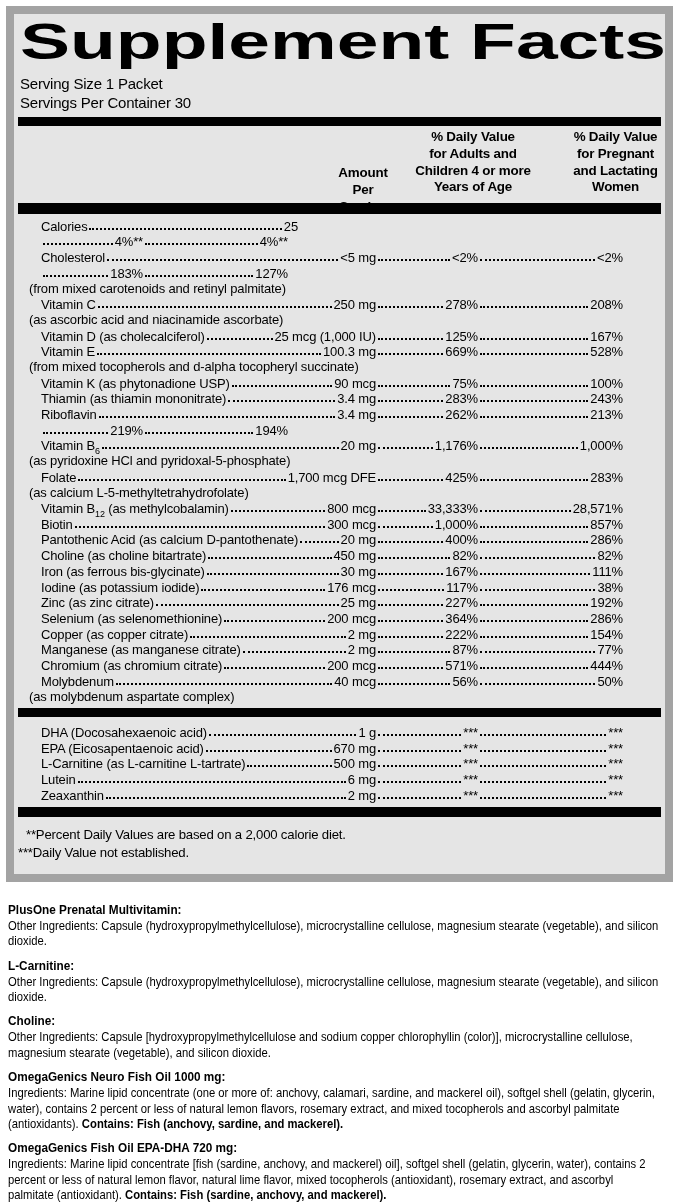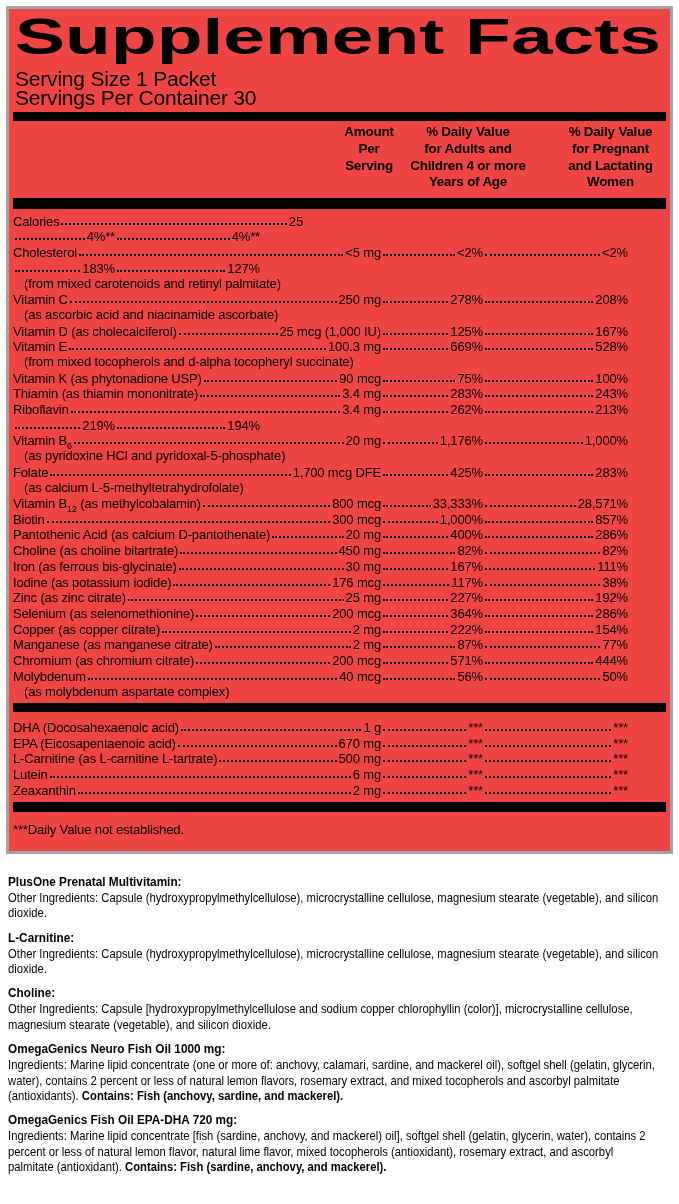--- a/index.html
+++ b/index.html
@@ -1,34 +1,34 @@
 <!DOCTYPE html>
 <html><head>
 <meta charset="utf-8">
 <style>
   html,body{margin:0;padding:0;background:#ffffff;}
   body{width:679px;height:1204px;overflow:hidden;color:#000;
        font-family:"Liberation Sans",sans-serif;-webkit-font-smoothing:antialiased;}
-  .facts-box{margin:6px 6px 0 6px;border:3px solid #a3a3a3;padding:2px 4px 0 4px;background:#ef4444;}
+  .facts-box{margin:6px 6px 0 6px;border:8px solid #a3a3a3;padding:2px 4px 0 4px;background:#e5e5e5;}
   .title-svg{display:block;margin:2px 0 0 0;}
   .title-text{font-family:"Liberation Sans",sans-serif;font-weight:bold;font-size:50px;}
-  .serving{font-size:21px;line-height:18.5px;margin:4px 0 0 2px;letter-spacing:-0.2px;}
+  .serving{font-size:15px;line-height:18.5px;margin:4px 0 0 2px;letter-spacing:-0.2px;}
   .bar{background:#000;}
   .bar1{height:9px;margin-top:5px;}
   .bar2{height:11px;margin-top:3px;}
   .bar-mid{height:9px;margin-top:4px;}
   .bar3{height:10px;margin-top:4px;}
   .col-headers{position:relative;height:74px;font-weight:bold;font-size:13.4px;line-height:16.8px;
                letter-spacing:-0.2px;}
   .col-h{position:absolute;top:3px;text-align:center;}
-  .col-h-amount{left:306px;width:100px;}
+  .col-h-amount{left:295px;width:100px;margin-top:36px;}
   .col-h-adults{left:365px;width:180px;}
   .col-h-pregnant{left:510px;width:175px;}
   .rows{padding-top:4px;font-size:13px;letter-spacing:-0.15px;}
-  .row{display:flex;align-items:flex-end;height:15.7px;padding-right:38px;}
+  .row{display:flex;align-items:flex-end;height:15.7px;padding-right:38px;margin-left:23px;}
   .row.no-dv{padding-right:363px;}
   .seg-a{flex:1 1 auto;display:flex;align-items:flex-end;min-width:0;}
   .seg-b{flex:0 0 102px;display:flex;align-items:flex-end;}
   .seg-c{flex:0 0 145px;display:flex;align-items:flex-end;}
   .dots{flex:1 1 10px;min-width:10px;border-bottom:2px dotted #000;margin:0 2px 4px 2px;}
   .nm,.amt,.dv{white-space:nowrap;}
   sub{font-size:9px;line-height:0;}
   .subrow{padding-left:11px;height:15.7px;font-size:13px;letter-spacing:-0.15px;}
   .footnotes{padding:9px 0 12px 0;font-size:13.2px;line-height:18px;letter-spacing:-0.2px;}
   .footnote-1{margin-left:8px;}
@@ -513,20 +513,21 @@
         <span class="seg-c">
           <span class="dots"></span>
           <span class="dv">***</span>
         </span>
       </div>
     </div>
 
   <div class="bar bar3"></div>
 
   <div class="footnotes">
+    <div class="footnote-1">**Percent Daily Values are based on a 2,000 calorie diet.</div>
     <div>***Daily Value not established.</div>
   </div>
 
 </div>
 
 <div class="sections-wrap" id="sections">
     <div class="sec">
       <div class="sec-h">PlusOne Prenatal Multivitamin:</div>
       <div class="sec-b"><span>Other Ingredients: Capsule (hydroxypropylmethylcellulose), microcrystalline cellulose, magnesium stearate (vegetable), and silicon dioxide.</span></div>
     </div>

